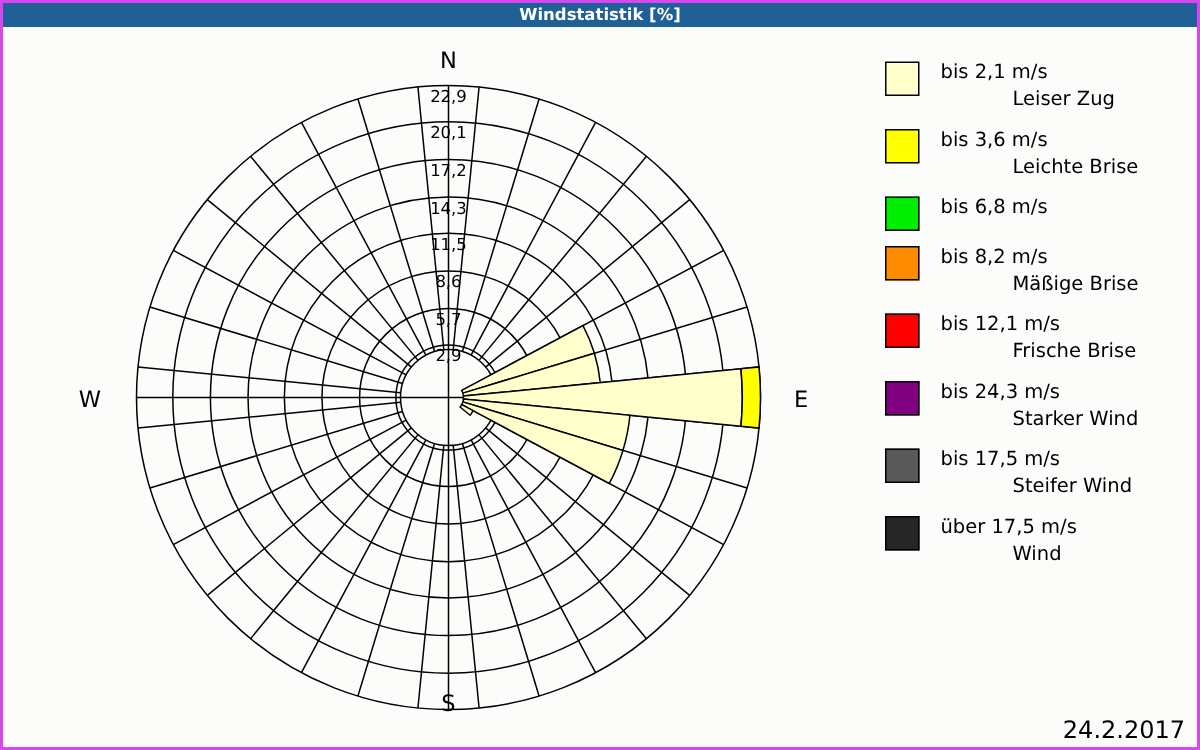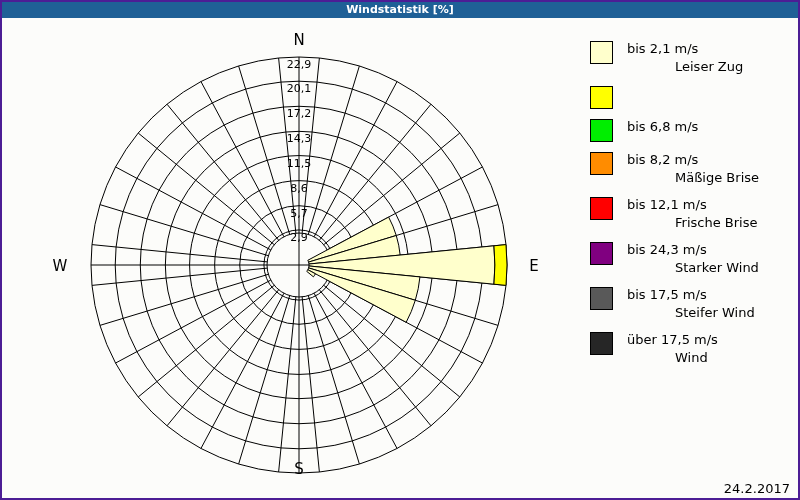--- a/index.html
+++ b/index.html
@@ -7,21 +7,21 @@
     width:800px;height:500px;
     background:#ffffff;
     font-family:"DejaVu Sans", sans-serif;
     overflow:hidden;
   }
   #app{
     position:relative;
     width:800px;height:500px;
     box-sizing:border-box;
     background:#fcfcfa;
-    border:2px solid #4c1d95;
+    border:2px solid #d946ef;
   }
   #titlebar{
     position:absolute;left:0;top:0;width:796px;height:16px;
     background:#1f6096;
     color:#ffffff;
     font-size:11px;
     font-weight:bold;
     line-height:16px;
     text-align:center;
     letter-spacing:0px;
@@ -66,21 +66,21 @@
     font-size:13px;
     color:#000000;
     line-height:18px;
     white-space:nowrap;
   }
   .legend-text .l1{display:block;}
   .legend-text .l2{display:block;margin-left:48px;}
   #footer-date{
     position:absolute;
     right:8px;bottom:2px;
-    font-size:13px;
+    font-size:16px;
     color:#000000;
   }
 </style>
 </head>
 <body>
 
 <div id="app">
 
   <div id="titlebar">
     <span>Windstatistik [%]</span>
@@ -164,20 +164,24 @@
   <div id="legend">
       <div class="legend-row">
         <div class="swatch" style="background: rgb(255, 255, 204);"></div>
         <div class="legend-text">
           <span class="l1">bis 2,1 m/s</span>
           <span class="l2">Leiser Zug</span>
         </div>
       </div>
       <div class="legend-row">
         <div class="swatch" style="background: rgb(255, 255, 0);"></div>
+        <div class="legend-text">
+          <span class="l1">bis 3,6 m/s</span>
+          <span class="l2">Leichte Brise</span>
+        </div>
       </div>
       <div class="legend-row">
         <div class="swatch" style="background: rgb(0, 238, 0);"></div>
         <div class="legend-text">
           <span class="l1">bis 6,8 m/s</span>
         </div>
       </div>
       <div class="legend-row">
         <div class="swatch" style="background: rgb(255, 140, 0);"></div>
         <div class="legend-text">

